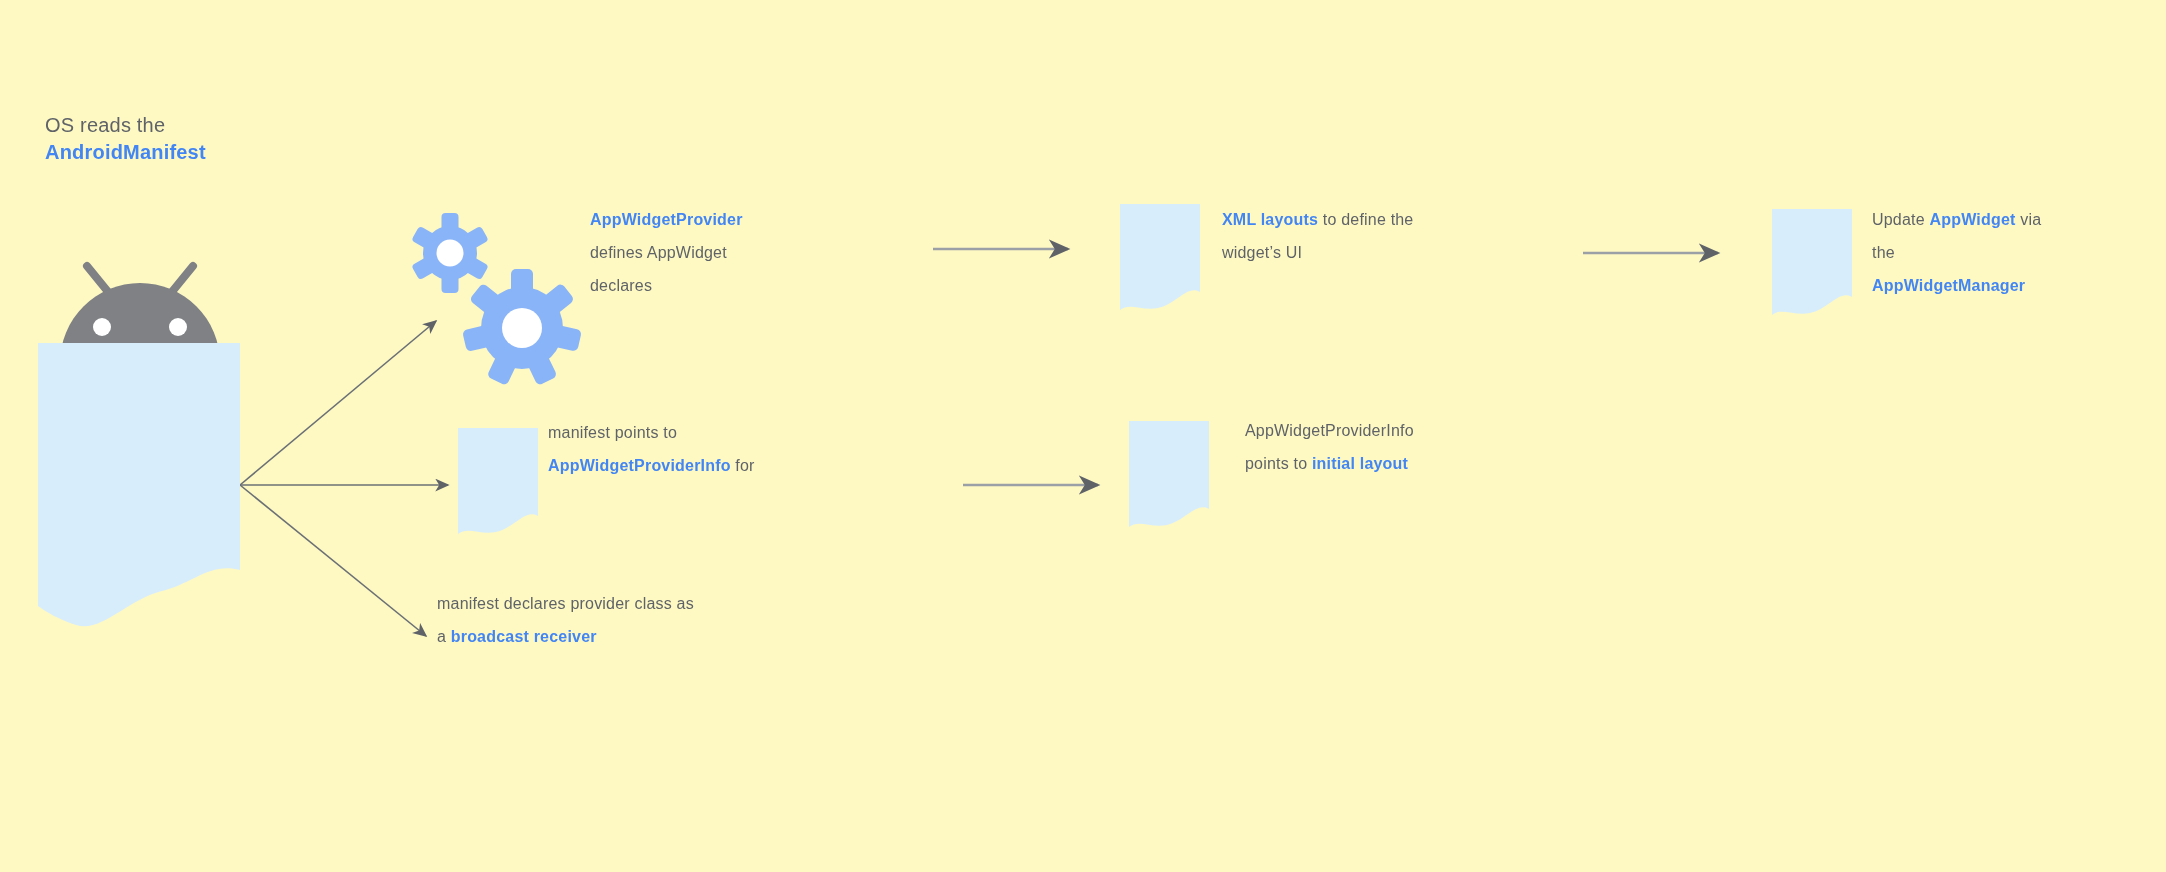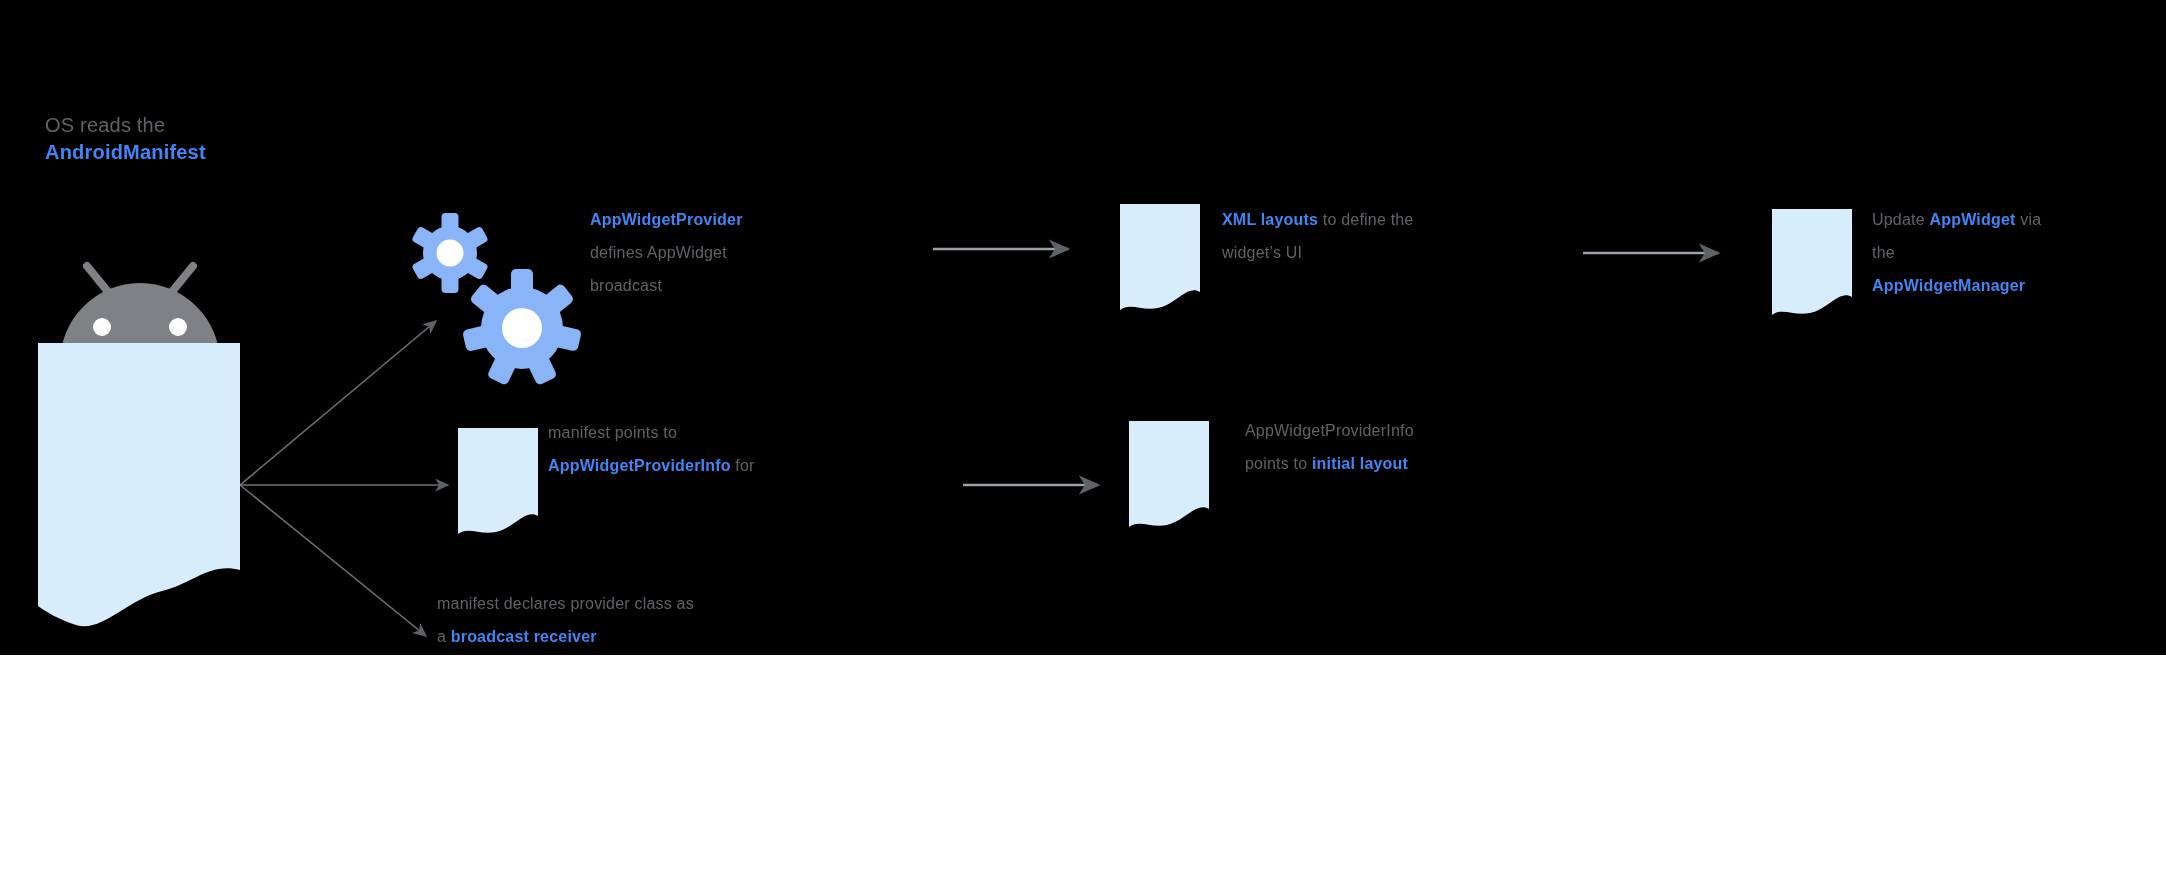--- a/index.html
+++ b/index.html
@@ -1,17 +1,17 @@
 <!DOCTYPE html>
 <html><head>
 <meta charset="utf-8">
 <style>
   html,body{margin:0;padding:0;background:#ffffff;}
   .canvas{
-    position:relative;width:2166px;height:655px;background:#000000;
+    position:relative;width:2166px;height:872px;background:#fef9c3;
     font-family:"Liberation Sans",sans-serif;overflow:hidden;
   }
   .txt{position:absolute;color:#5f6368;font-size:16px;line-height:33px;letter-spacing:0.2px;}
   .lnk{color:#4285f4;font-weight:700;margin-top:24px;}
   .os-label{font-size:20px;line-height:27px;}
   .abs{position:absolute;}
   svg{display:block;}
 </style>
 </head>
 <body>
@@ -80,21 +80,21 @@
           <rect x="-11" y="-59" width="22" height="26" rx="5" transform="rotate(308.4)"></rect>
         </g>
       </g>
       <circle r="20" fill="#ffffff"></circle>
     </g>
   </svg>
 
   <div class="txt abs" style="left:590px;top:203px;width:330px;">
     <div><span class="lnk">AppWidgetProvider</span></div>
     <div><span>defines AppWidget</span></div>
-    <div><span>broadcast</span></div>
+    <div><span>declares</span></div>
   </div>
 
   <svg class="abs" style="left:1120px;top:204px;" width="80" height="112" viewBox="0 0 80 112">
     <path d="M0 0 H80 V88 C68 80 56 100 38 104 C22 107.5 10 98 0 106 Z" fill="#d8edfc"></path>
   </svg>
   <div class="txt abs" style="left:1222px;top:203px;width:360px;">
     <div>
       <span class="lnk">XML layouts</span><span> to define the</span>
     </div>
     <div><span>widget’s UI</span></div>

